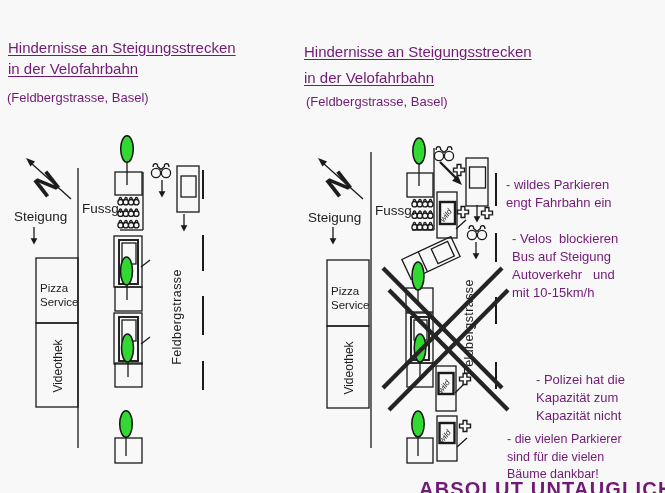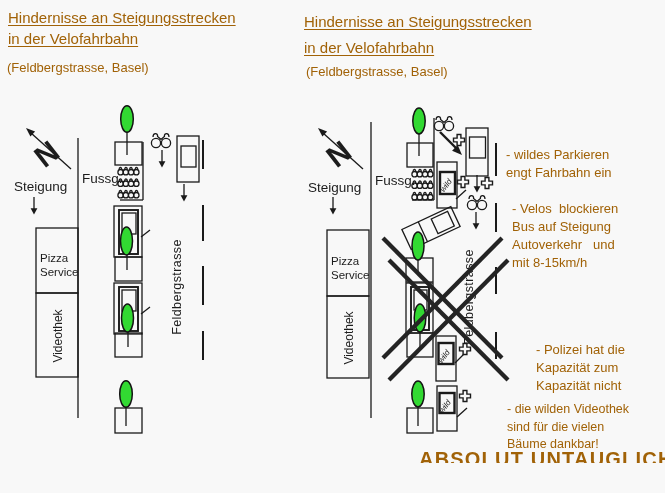--- a/index.html
+++ b/index.html
@@ -1,17 +1,17 @@
 <!DOCTYPE html>
 <html><head>
 <meta charset="utf-8">
 <style>
   html,body{margin:0;padding:0;background:#f8f8f8;}
   #app{position:relative;width:665px;height:463px;background:#f8f8f8;overflow:hidden;
-       font-family:"Liberation Sans",sans-serif;color:#a16207;}
+       font-family:"Liberation Sans",sans-serif;color:#701a75;margin-top:30px;}
   .abs{position:absolute;}
   .title-line{font-size:15px;line-height:19px;text-decoration:underline;text-underline-offset:2px;white-space:pre;}
   .subtitle{font-size:13px;white-space:pre;}
   .ann-line{font-size:13px;line-height:18px;white-space:pre;}
   .ann-small .ann-line{font-size:12.5px;line-height:17.5px;}
   .verdict{font-size:20px;font-weight:bold;letter-spacing:1.2px;white-space:pre;}
   svg line,svg rect,svg ellipse,svg circle,svg path,svg polyline{fill:none;stroke:#1a1a1a;stroke-width:1.3px;}
   svg .solid{fill:#1a1a1a;stroke:none;}
   svg .tree{fill:#32d932;stroke:#141414;stroke-width:1.5px;}
   svg .crossfill{fill:#f8f8f8;stroke:#1a1a1a;stroke-width:1.4px;}
@@ -46,29 +46,29 @@
   <div class="abs subtitle" style="left:306px;top:64px">(Feldbergstrasse, Basel)</div>
 
   <div class="abs" style="left:506px;top:146px">
     <div class="ann-line">- wildes Parkieren</div>
     <div class="ann-line">engt Fahrbahn ein</div>
   </div>
   <div class="abs" style="left:512px;top:200px">
     <div class="ann-line">- Velos  blockieren</div>
     <div class="ann-line">Bus auf Steigung</div>
     <div class="ann-line">Autoverkehr   und</div>
-    <div class="ann-line">mit 8-15km/h</div>
+    <div class="ann-line">mit 10-15km/h</div>
   </div>
   <div class="abs" style="left:536px;top:341px">
     <div class="ann-line">- Polizei hat die</div>
     <div class="ann-line">Kapazität zum</div>
     <div class="ann-line">Kapazität nicht</div>
   </div>
   <div class="abs ann-small" style="left:507px;top:401px">
-    <div class="ann-line">- die wilden Videothek</div>
+    <div class="ann-line">- die vielen Parkierer</div>
     <div class="ann-line">sind für die vielen</div>
     <div class="ann-line">Bäume dankbar!</div>
   </div>
 
   <div class="abs verdict" style="left:419px;top:448px">ABSOLUT UNTAUGLICH</div>
 
   <svg class="abs" style="left:0;top:0" width="665" height="493" viewBox="0 0 665 493">
     <defs>
       <symbol id="bike" overflow="visible">
         <circle cx="3.1" cy="6.2" r="2.7"></circle>

